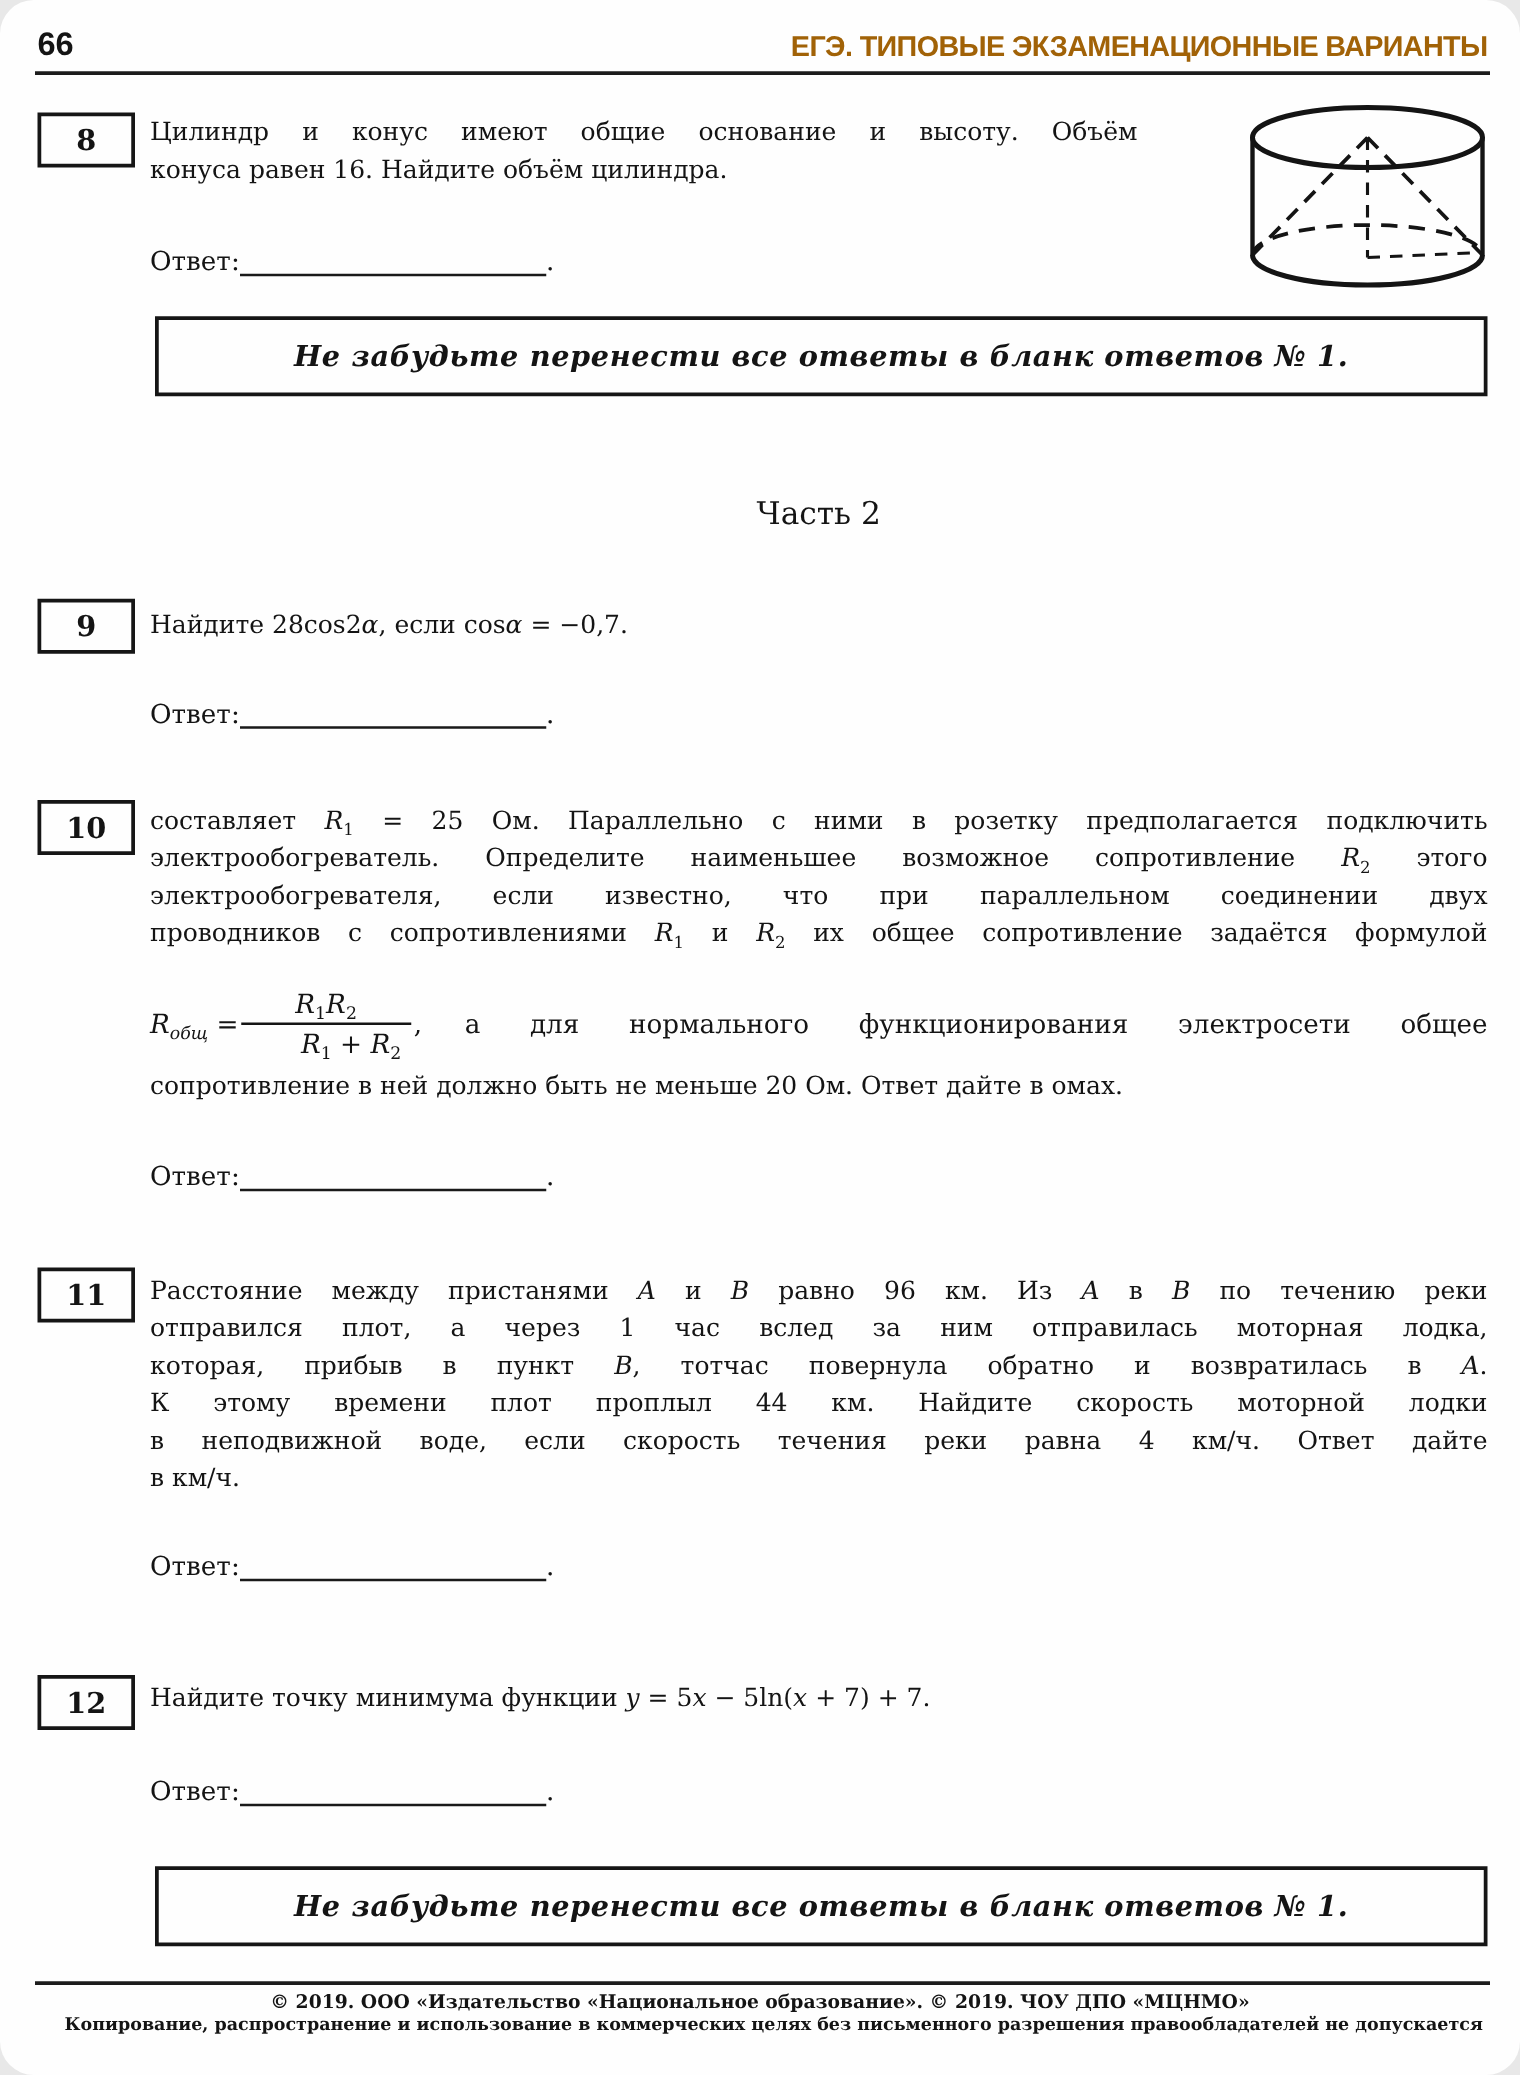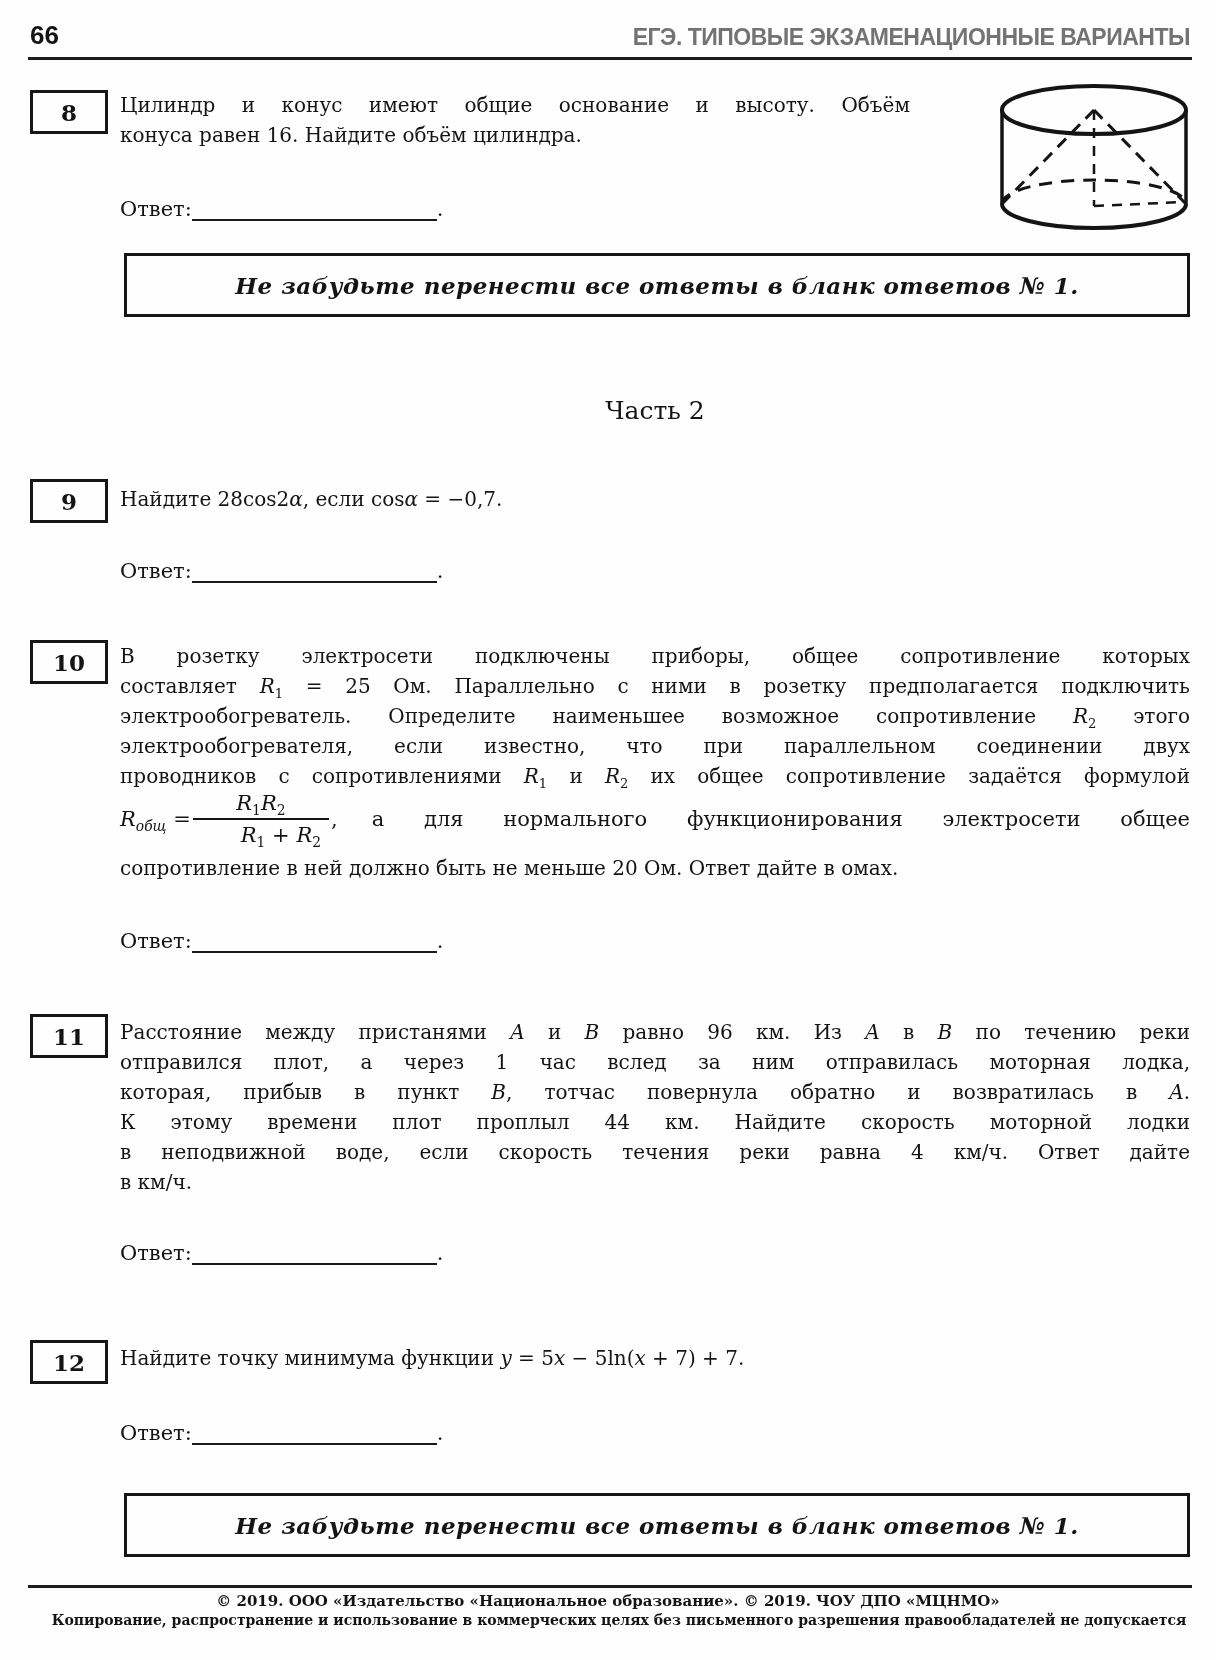--- a/index.html
+++ b/index.html
@@ -4,32 +4,33 @@
 <style>
   html,body{margin:0;padding:0;background:#e8e8e8;}
   .page{
     position:relative;
     width:1216px;height:1660px;
     margin:0 auto;
     background:#fefefe;
     font-family:"DejaVu Serif", serif;
     color:#141414;
     overflow:hidden;
+    border-radius:27px;
   }
   
   .hdr-num{
     position:absolute;left:30px;top:20px;
     font-family:"Liberation Sans", sans-serif;
     font-weight:bold;font-size:26px;
   }
   .hdr-title{
     position:absolute;right:26px;top:24px;
     font-family:"Liberation Sans", sans-serif;
     font-weight:bold;font-size:23px;letter-spacing:-0.5px;
-    color:#737373;
+    color:#a16207;
   }
   .hdr-rule{
     position:absolute;left:28px;right:24px;top:57px;height:3px;background:#1c1c1c;
   }
   
   .numbox{
     position:absolute;left:30px;width:72px;height:38px;
     border:3px solid #161616;
     display:flex;align-items:center;justify-content:center;
     font-weight:bold;font-size:23px;
@@ -138,21 +139,20 @@
   </div>
 
   <div class="answer" style="top:556px;">
     <span>Ответ:</span><span class="blank"></span><span>.</span>
   </div>
 
   <div class="numbox" style="top:640px;">
     <span>10</span>
   </div>
   <div class="tcol" style="top:641px;width:1070px;">
-    <div class="pline"><span>В розетку электросети подключены приборы, общее сопротивление которых</span></div>
     <div class="pline"><span>составляет </span><i>R</i><sub>1</sub><span> = 25 Ом. Параллельно с ними в розетку предполагается подключить</span></div>
     <div class="pline"><span>электрообогреватель. Определите наименьшее возможное сопротивление </span><i>R</i><sub>2</sub><span> этого</span></div>
     <div class="pline"><span>электрообогревателя, если известно, что при параллельном соединении двух</span></div>
     <div class="pline"><span>проводников с сопротивлениями </span><i>R</i><sub>1</sub><span> и </span><i>R</i><sub>2</sub><span> их общее сопротивление задаётся формулой</span></div>
   </div>
 
   <div class="formula-row">
     <span><i>R</i><sub class="it">общ</sub><span> = </span></span>
       <span class="frac">
         <span class="num"><i>R</i><sub>1</sub><i>R</i><sub>2</sub></span>

